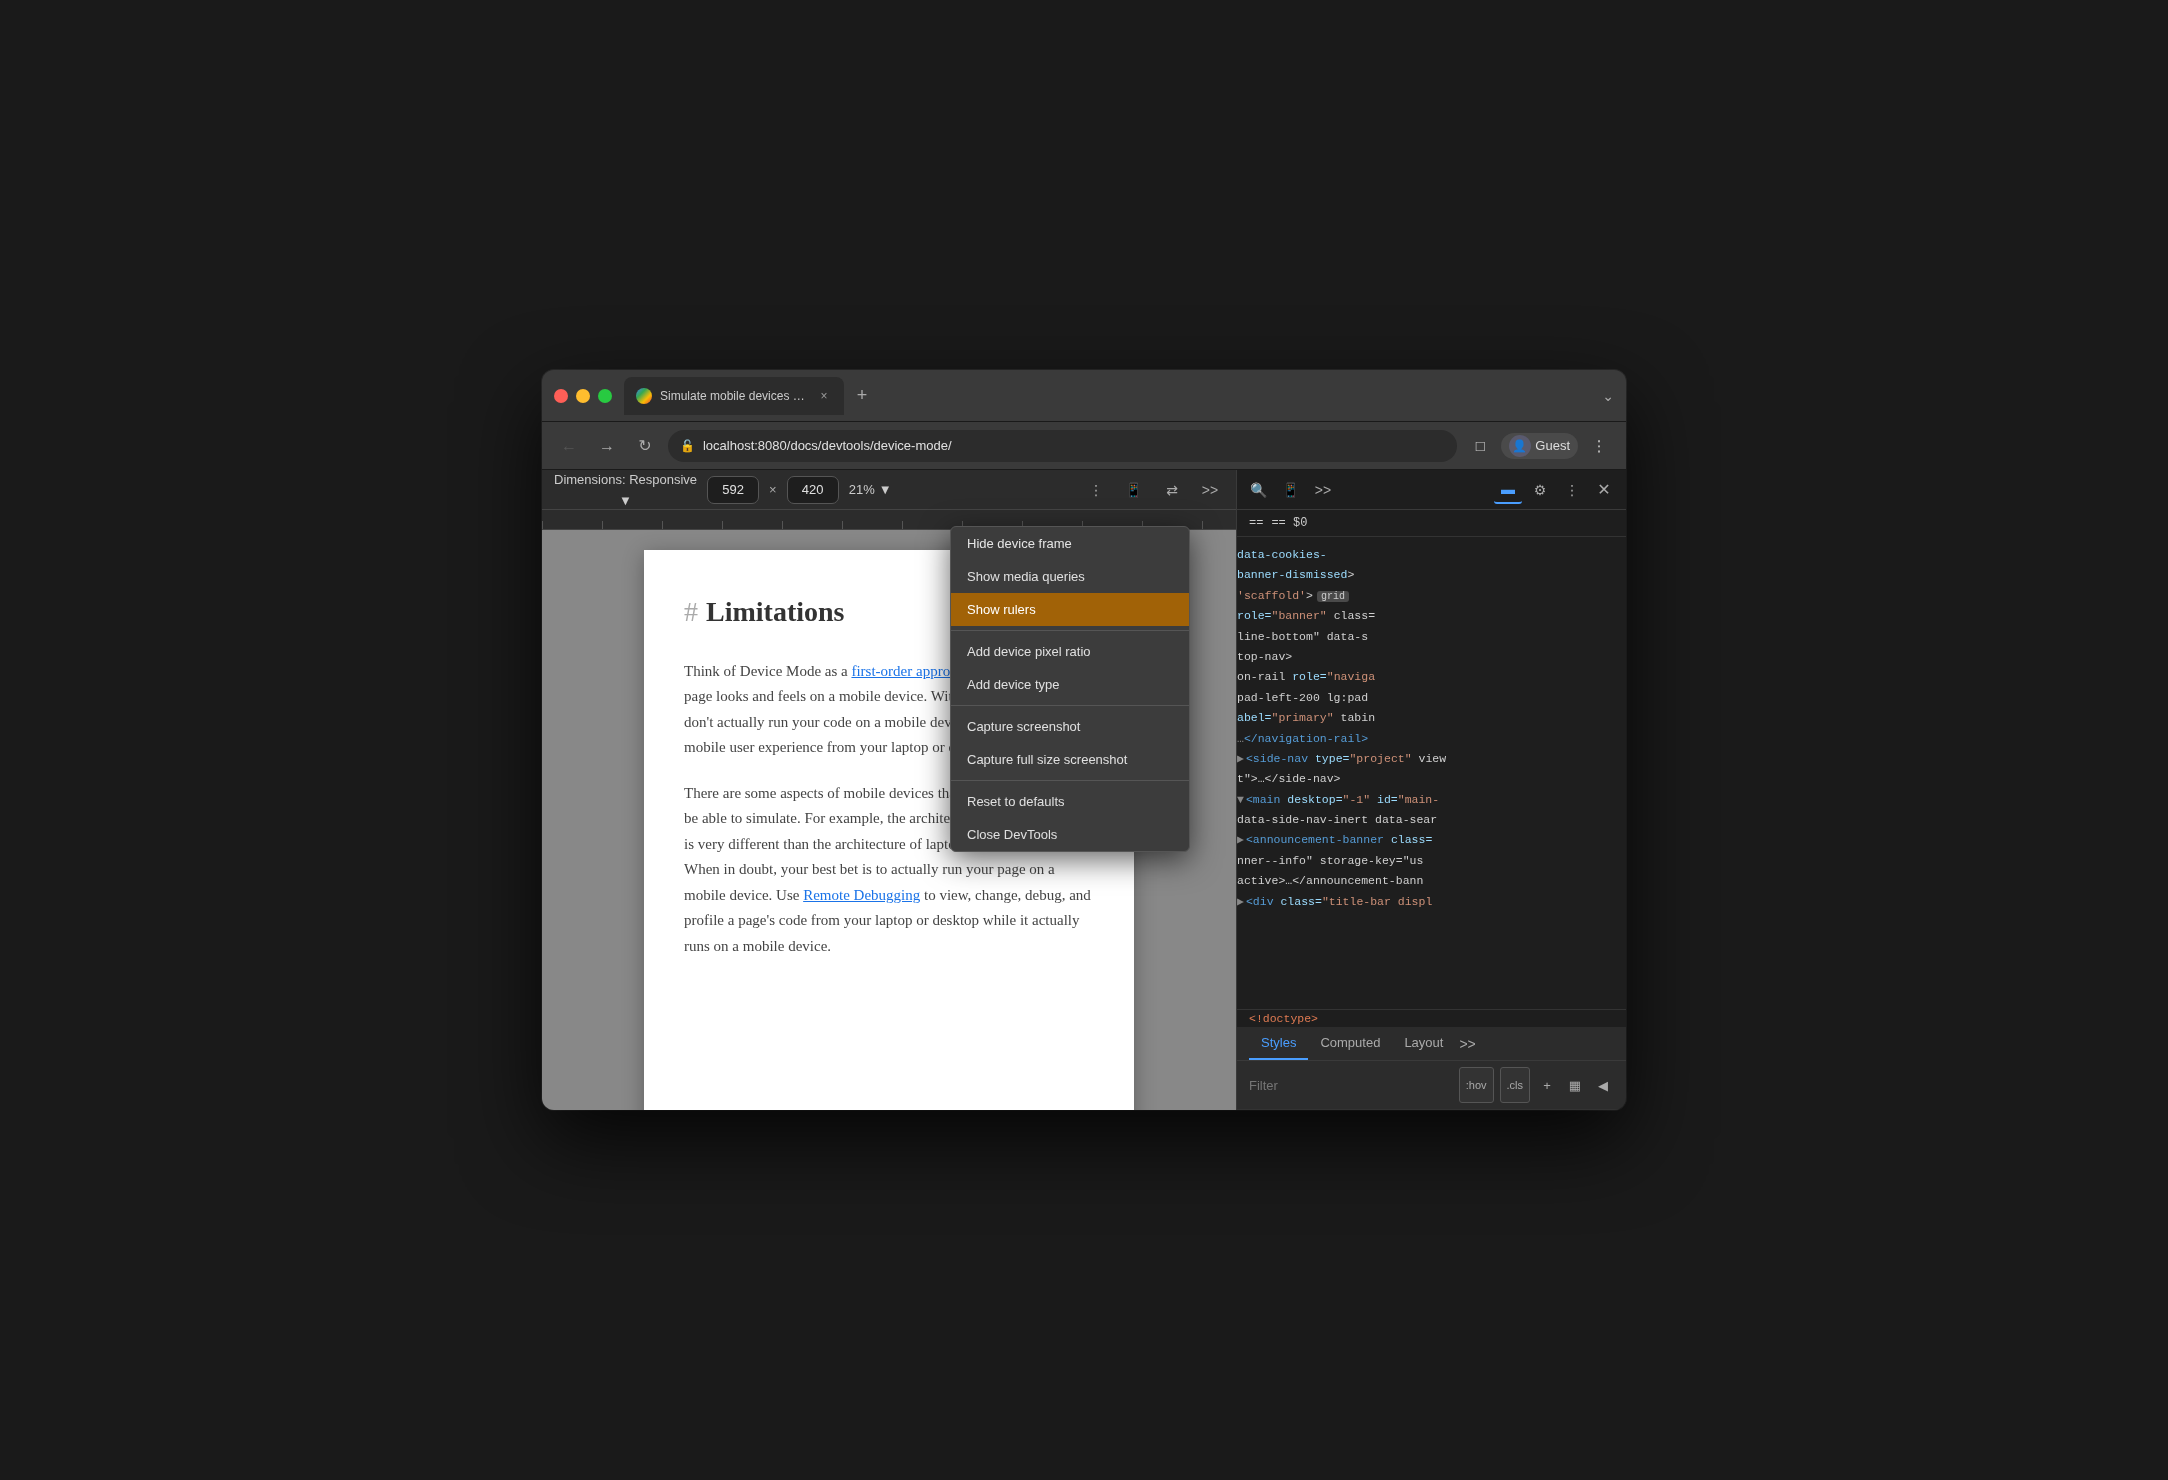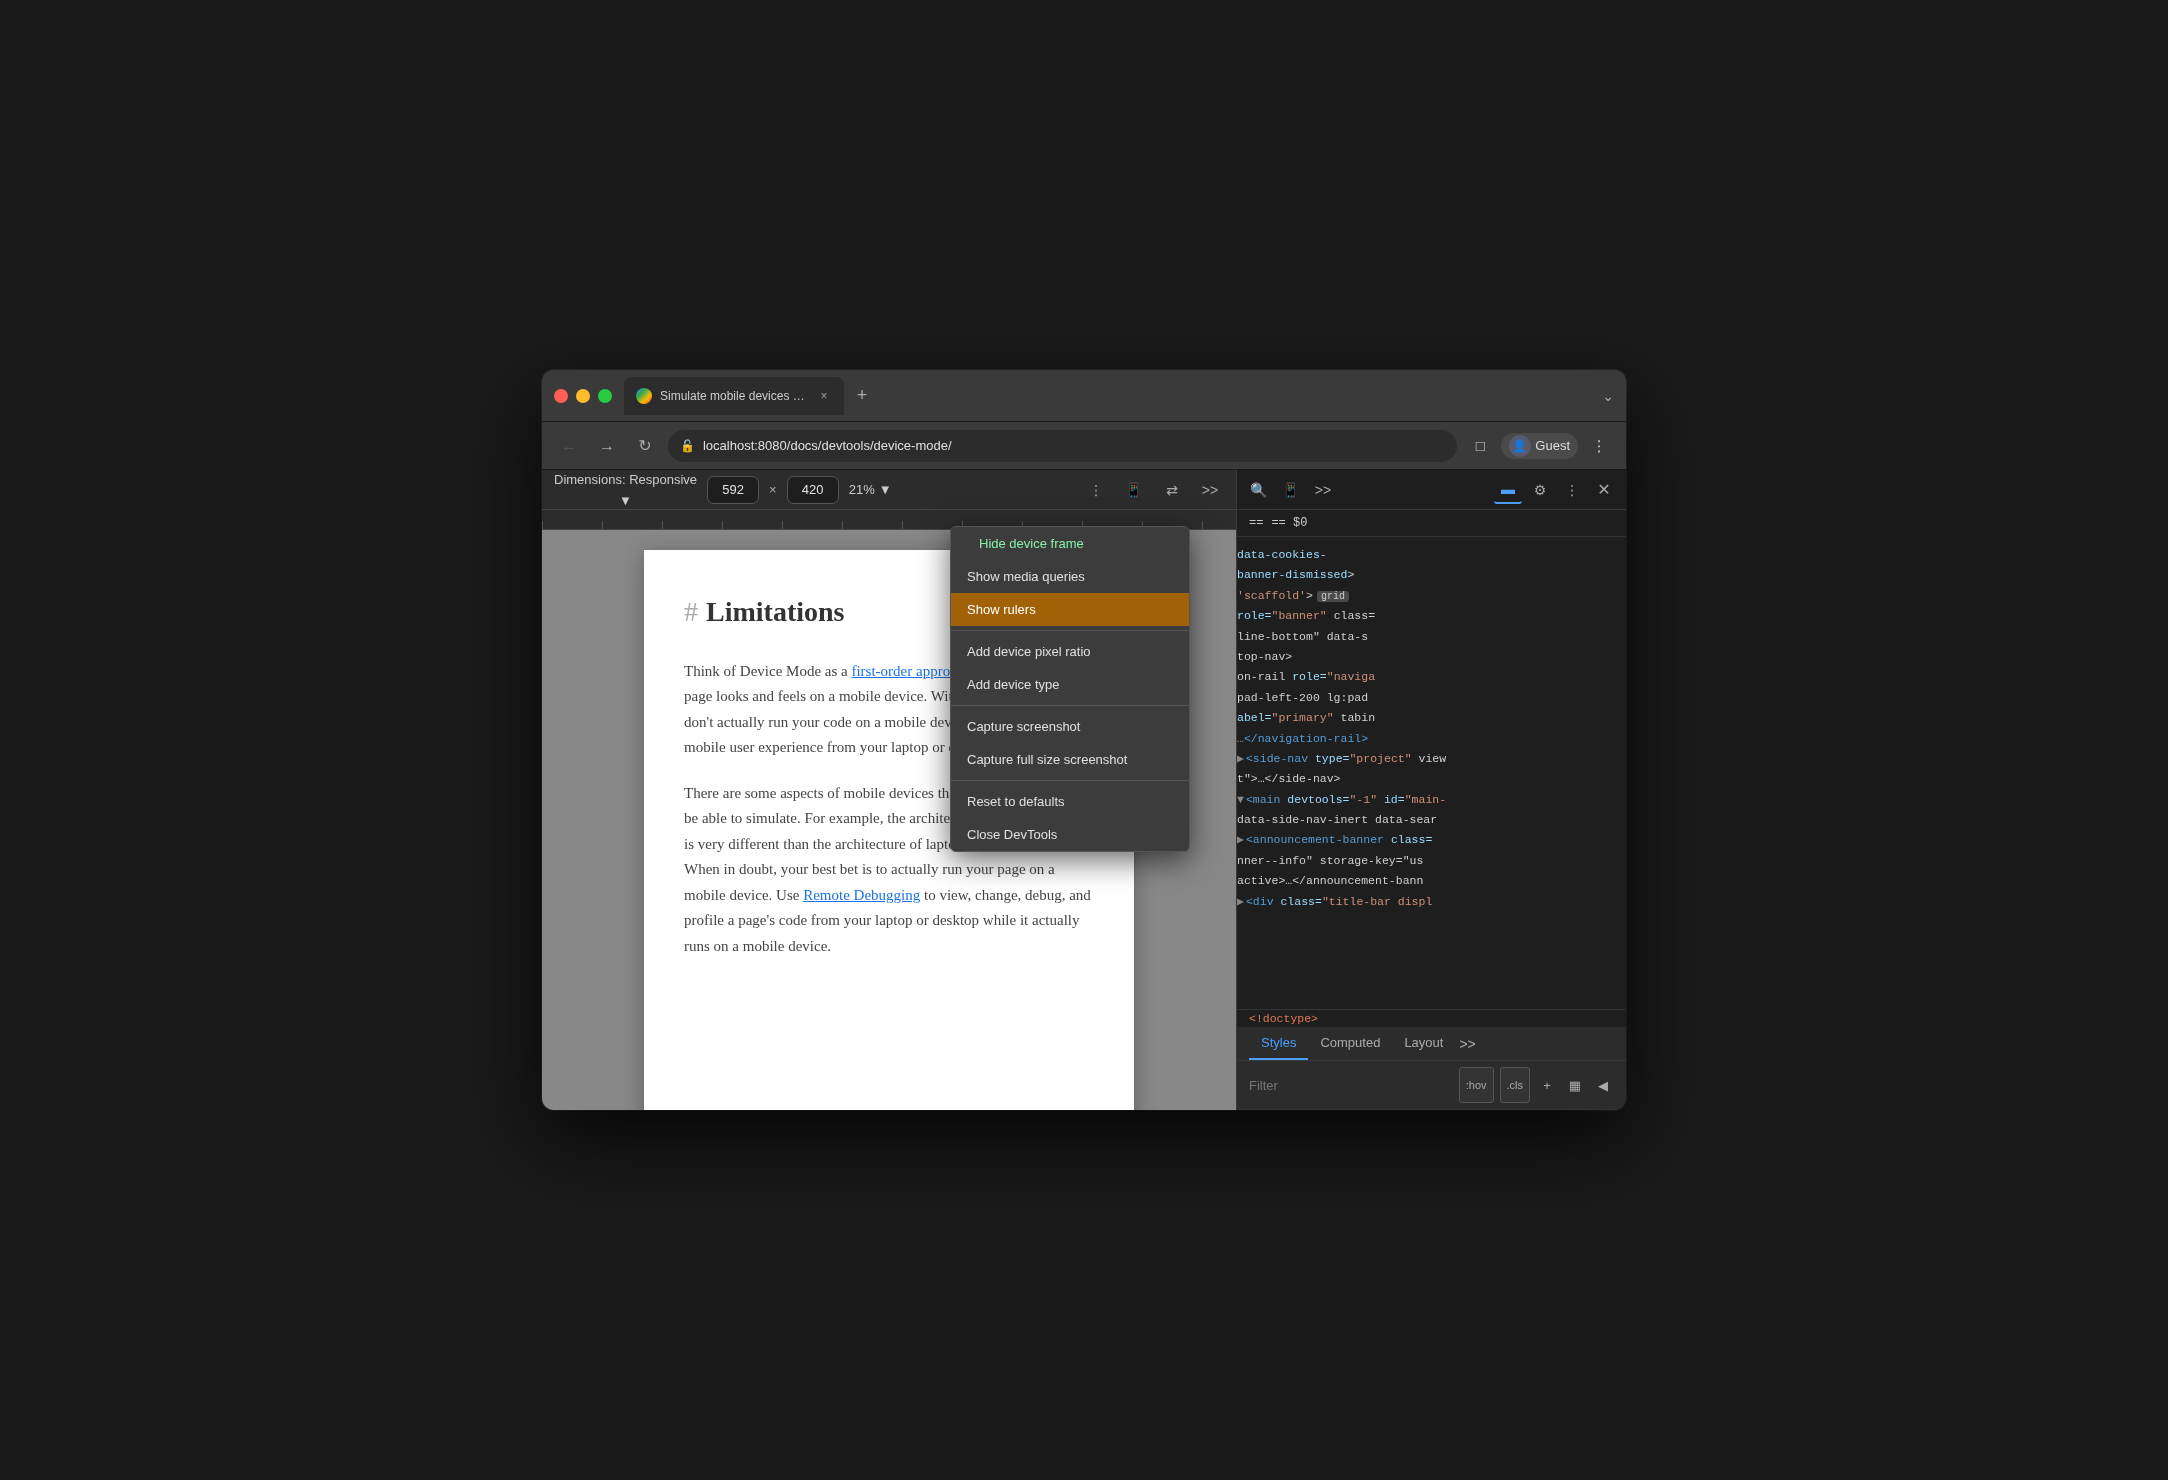--- a/index.html
+++ b/index.html
@@ -511,23 +511,22 @@
       overflow: hidden;
       border: 1px solid #555;
     }
     .menu-item {
       padding: 9px 16px;
       color: #e0e0e0;
       font-size: 13px;
       cursor: pointer;
     }
     .menu-item.disabled {
-      color: #86efac;
+      color: #e5e5e5;
       cursor: default;
-      margin-left: 12px;
     }
     .menu-item.highlighted {
       background: #a16207;
       color: #fff;
     }
     .menu-divider {
       height: 1px;
       background: #555;
       margin: 4px 0;
     }
@@ -697,21 +696,21 @@
         <div class="tree-line">
           <span style="color:#888">…</span><span class="tag">&lt;/navigation-rail&gt;</span>
         </div>
         <div class="tree-line">
           <span class="tree-arrow">▶</span><span class="tag">&lt;side-nav </span><span class="attr-name">type=</span><span class="attr-val">"project"</span><span style="color:#d0d0d0"> view</span>
         </div>
         <div class="tree-line">
           <span style="color:#d0d0d0">t"&gt;…&lt;/side-nav&gt;</span>
         </div>
         <div class="tree-line">
-          <span class="tree-arrow">▼</span><span class="tag">&lt;main </span><span class="attr-name">devtools=</span><span class="attr-val">"-1"</span><span class="attr-name"> id=</span><span class="attr-val">"main-</span>
+          <span class="tree-arrow">▼</span><span class="tag">&lt;main </span><span class="attr-name">desktop=</span><span class="attr-val">"-1"</span><span class="attr-name"> id=</span><span class="attr-val">"main-</span>
         </div>
         <div class="tree-line">
           <span style="color:#d0d0d0">data-side-nav-inert data-sear</span>
         </div>
         <div class="tree-line">
           <span class="tree-arrow">▶</span><span class="tag">&lt;announcement-banner </span><span class="attr-name">class=</span>
         </div>
         <div class="tree-line">
           <span style="color:#d0d0d0">nner--info" storage-key="us</span>
         </div>

